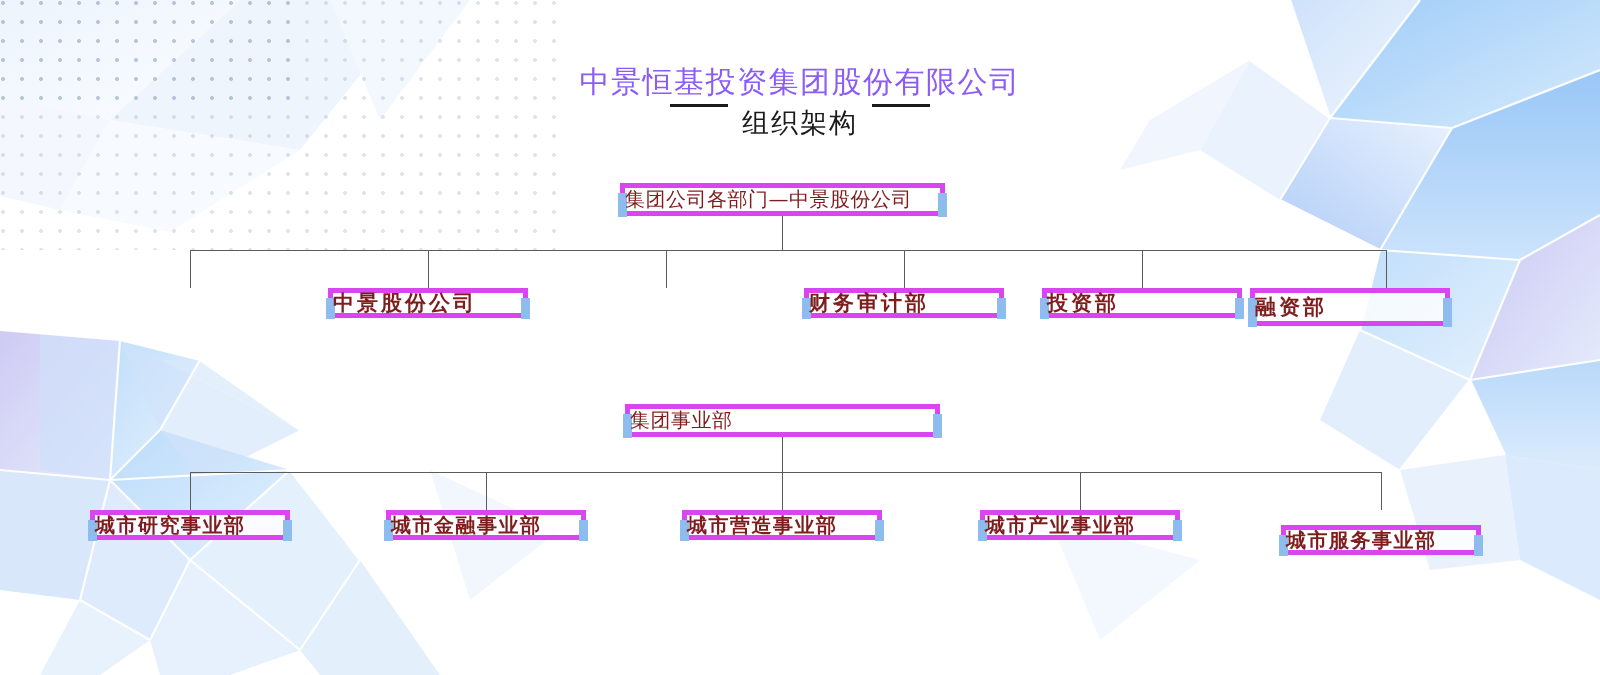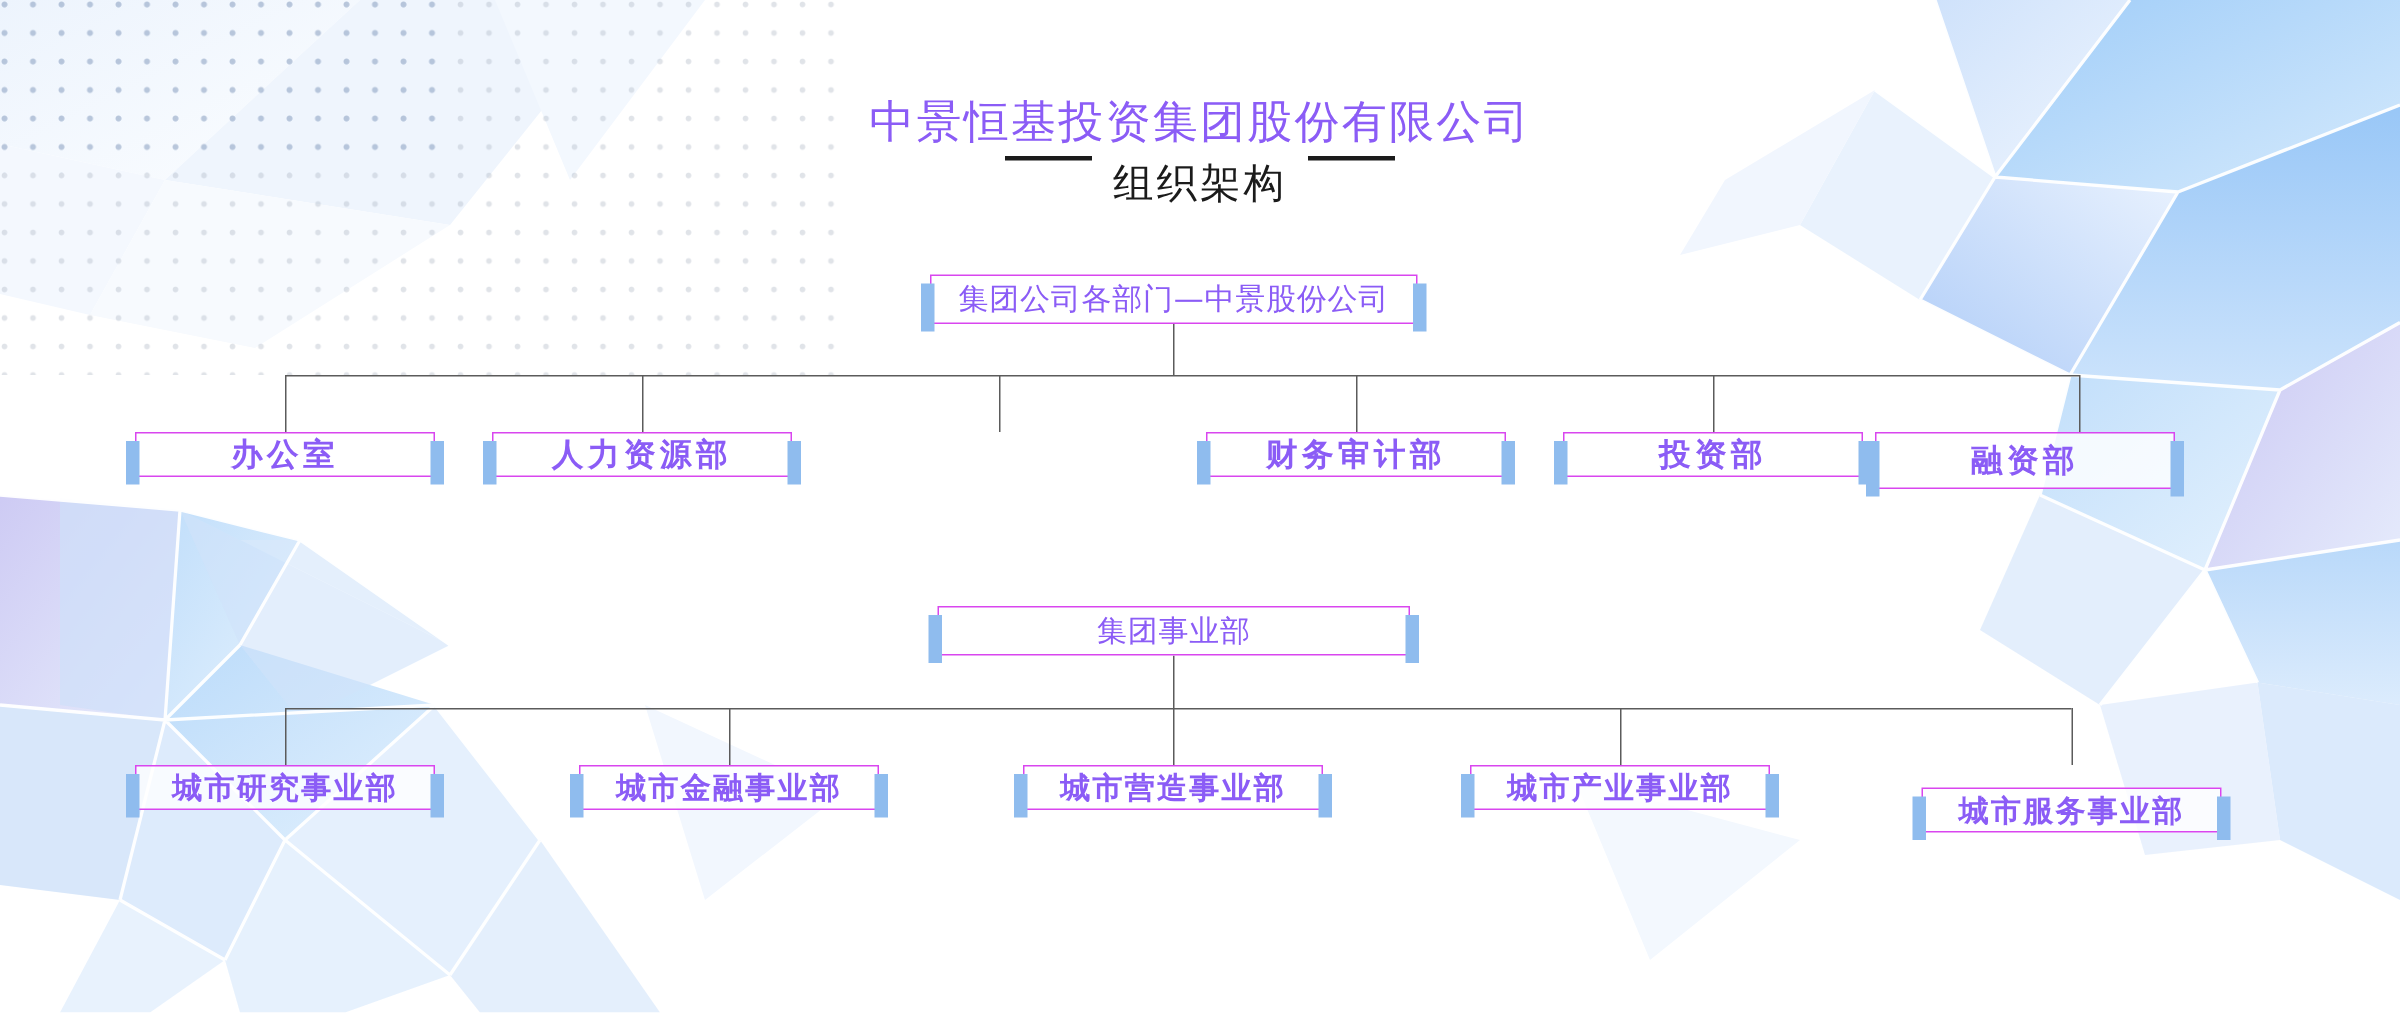--- a/index.html
+++ b/index.html
@@ -39,23 +39,23 @@
     font-size:27px;color:#1b1b1b;letter-spacing:2px;line-height:38px;margin-top:2px;
     font-family:"DejaVu Sans","Liberation Sans",sans-serif;font-weight:400;
     display:flex;justify-content:center;gap:14px;
   }
   .rule{display:inline-block;width:58px;height:3px;background:#1b1b1b;}
 
   
   .node{
     position:absolute;box-sizing:border-box;
     background:rgba(255,255,255,.80);
-    border:1px solid #d946ef;
-    display:flex;align-items:center;justify-content:center;
-    color:#8b5cf6;white-space:nowrap;
+    border:5px solid #d946ef;
+    display:flex;align-items:center;justify-content:flex-start;
+    color:#7f1d1d;white-space:nowrap;
   }
   .node .cap{position:relative;z-index:3;}
   
   .node::before,.node::after{
     content:"";position:absolute;width:9px;top:5px;bottom:-6px;
     background:#8fbcee;z-index:1;
   }
   .node::before{left:-7px;}
   .node::after{right:-7px;}
 
@@ -184,25 +184,22 @@
     <div class="ln v" style="left:190px;top:472px;height:38px;"></div>
     <div class="ln v" style="left:486px;top:472px;height:38px;"></div>
     <div class="ln v" style="left:782px;top:472px;height:38px;"></div>
     <div class="ln v" style="left:1080px;top:472px;height:38px;"></div>
     <div class="ln v" style="left:1381px;top:472px;height:38px;"></div>
 
     <div class="node sans" style="left:620px;top:183px;width:325px;height:33px;">
       <span class="cap">集团公司各部门—中景股份公司</span>
     </div>
 
-    <div class="node serif" style="left:90px;top:288px;width:200px;height:30px;">
-      <span class="cap">办公室</span>
-    </div>
     <div class="node serif" style="left:328px;top:288px;width:200px;height:30px;">
-      <span class="cap">人力资源部</span>
+      <span class="cap">中景股份公司</span>
     </div>
     <div class="node serif" style="left:804px;top:288px;width:200px;height:30px;">
       <span class="cap">财务审计部</span>
     </div>
     <div class="node serif" style="left:1042px;top:288px;width:200px;height:30px;">
       <span class="cap">投资部</span>
     </div>
     <div class="node serif" style="left:1250px;top:288px;width:200px;height:38px;">
       <span class="cap">融资部</span>
     </div>

